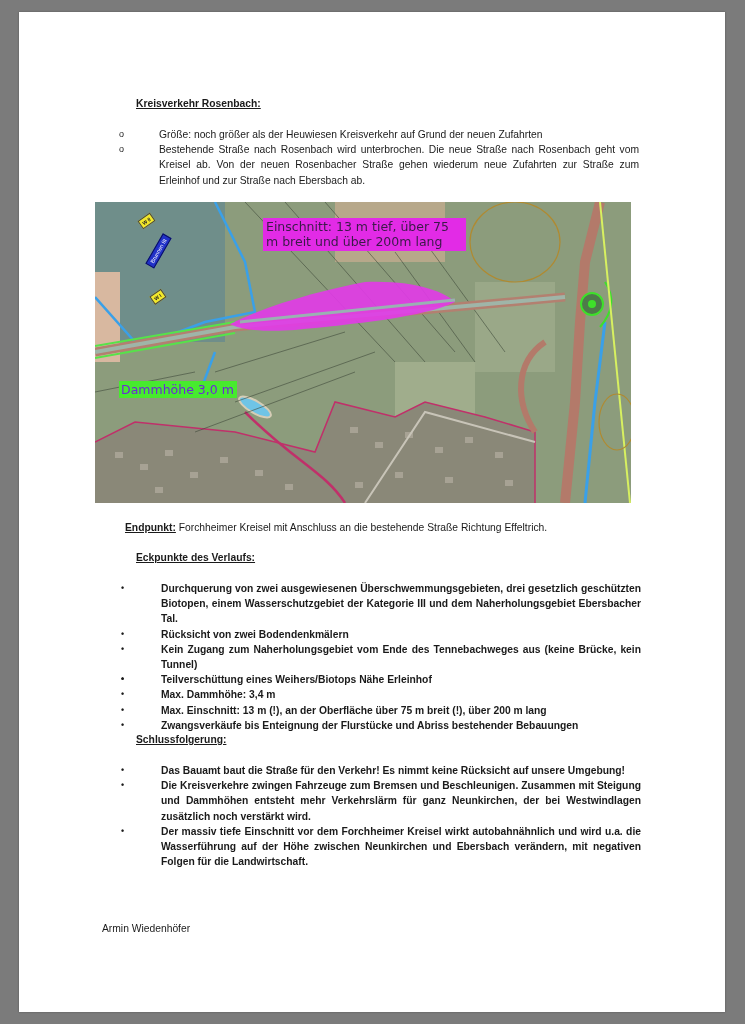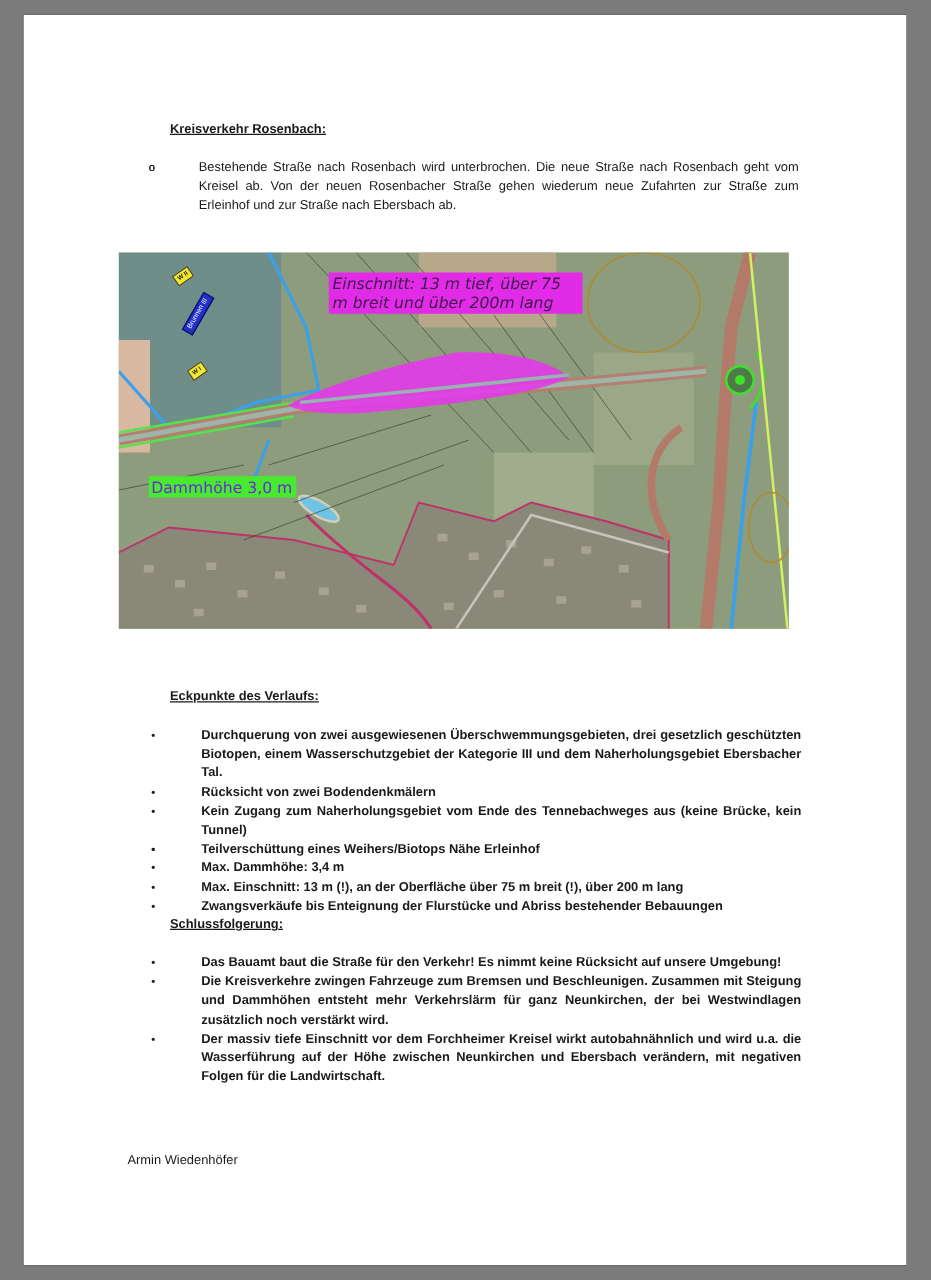--- a/index.html
+++ b/index.html
@@ -19,39 +19,40 @@
   ul.circle li, ul.disc li { position:relative; padding-left:40px; }
   ul.circle li .mk { position:absolute; left:0; top:0; width:40px; font-size:9px; }
   ul.disc li .mk { position:absolute; left:0; top:0; width:40px; font-size:9px; }
   .map {
     position:absolute; left:76px; top:190px; width:536px; height:301px; overflow:hidden;
     background:#8a9a78;
   }
   .map svg { display:block; }
   .lbl-pink {
     position:absolute; left:168px; top:16px; background:#e22be6; color:#3a1a48;
-    font-family:"DejaVu Sans", sans-serif; font-size:12.5px; line-height:15px; padding:1px 4px 2px 3px;font-style:italic;
+    font-family:"DejaVu Sans", sans-serif; font-size:12.5px; line-height:15px; padding:1px 4px 2px 3px;
   }
   .lbl-green {
     position:absolute; left:24px; top:179px; background:#47ea2e; color:#6d28d9;
     font-family:"DejaVu Sans", sans-serif; font-size:12.5px; line-height:15px; padding:1px 3px 1px 2px;
   }
   .tag-y { position:absolute; background:#f2e82a; color:#222; font-size:5px; font-weight:bold; padding:1px 2px; border:1px solid #444; transform:rotate(-35deg); }
   .tag-b { position:absolute; background:#2030c8; color:#fff; font-size:5.5px; padding:1px 3px; border:1px solid #0a1060; transform:rotate(-60deg); }
 </style>
 </head>
 <body>
 
 <div class="page">
 
   <div class="txt h" style="left:83px; top:84px;">Kreisverkehr Rosenbach:</div>
 
   <ul class="circle txt just" style="left:100px; top:115px; width:520px;">
     <li>
       <span class="mk">o</span>
+      <span>Größe: noch größer als der Heuwiesen Kreisverkehr auf Grund der neuen Zufahrten</span>
     </li>
     <li>
       <span class="mk">o</span>
       <span>Bestehende Straße nach Rosenbach wird unterbrochen. Die neue Straße nach Rosenbach geht vom Kreisel ab. Von der neuen Rosenbacher Straße gehen wiederum neue Zufahrten zur Straße zum Erleinhof und zur Straße nach Ebersbach ab.</span>
     </li>
   </ul>
 
   <div class="map">
     <svg width="536" height="301" viewBox="0 0 536 301">
 
@@ -127,20 +128,23 @@
       <ellipse cx="420" cy="40" rx="45" ry="40" fill="none" stroke="#b08a30" stroke-width="1.2"></ellipse>
       <ellipse cx="522" cy="220" rx="18" ry="28" fill="none" stroke="#b08a30" stroke-width="1.2"></ellipse>
     </svg>
     <span class="tag-y" style="left:44px; top:14px;">W II</span>
     <span class="tag-b" style="left:46px; top:44px;">Brunnen III</span>
     <span class="tag-y" style="left:56px; top:90px;">W I</span>
     <div class="lbl-pink" style="width:196px;">Einschnitt: 13 m tief, über 75 m breit und über 200m lang</div>
     <div class="lbl-green">Dammhöhe 3,0 m</div>
   </div>
 
+  <div class="txt" style="left:72px; top:508px; width:560px;">
+    <span class="h">Endpunkt:</span><span> Forchheimer Kreisel mit Anschluss an die bestehende Straße Richtung Effeltrich.</span>
+  </div>
 
   <div class="txt h" style="left:83px; top:538px;">Eckpunkte des Verlaufs:</div>
 
   <ul class="disc txt just b" style="left:102px; top:569px; width:520px;">
     <li><span class="mk">•</span><span>Durchquerung von zwei ausgewiesenen Überschwemmungsgebieten, drei gesetzlich geschützten Biotopen, einem Wasserschutzgebiet der Kategorie III und dem Naherholungsgebiet Ebersbacher Tal.</span></li>
     <li><span class="mk">•</span><span>Rücksicht von zwei Bodendenkmälern</span></li>
     <li><span class="mk">•</span><span>Kein Zugang zum Naherholungsgebiet vom Ende des Tennebachweges aus (keine Brücke, kein Tunnel)</span></li>
     <li><span class="mk">•</span></li>
     <li><span class="mk">•</span><span>Teilverschüttung eines Weihers/Biotops Nähe Erleinhof</span></li>
     <li><span class="mk">•</span><span>Max. Dammhöhe: 3,4 m</span></li>

